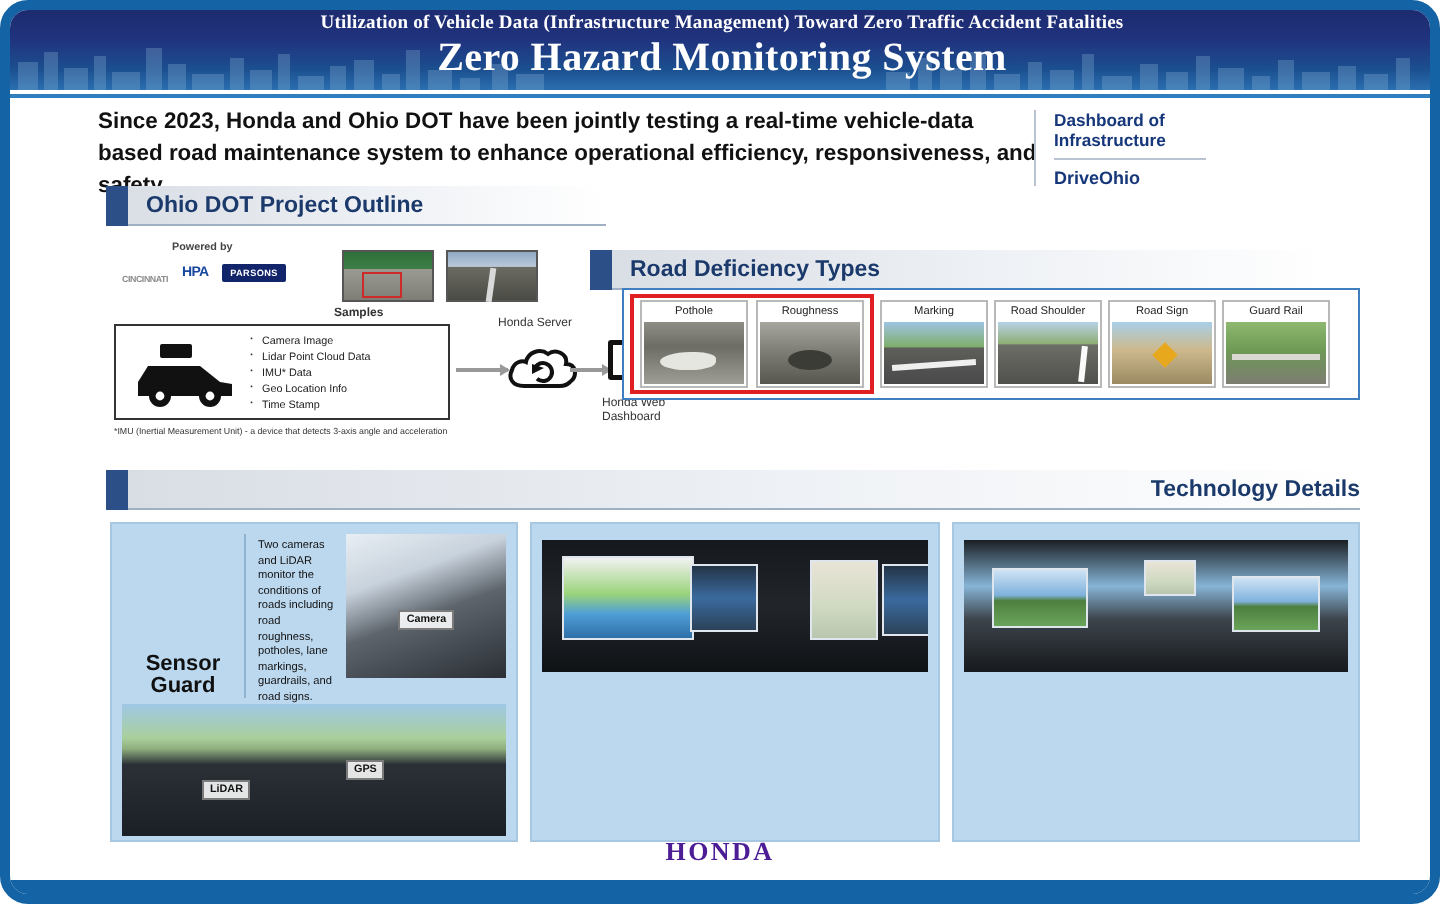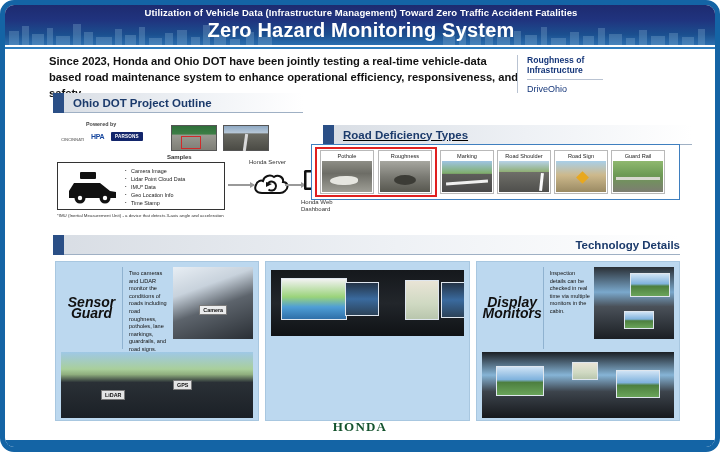--- a/index.html
+++ b/index.html
@@ -18,20 +18,21 @@
     overflow: hidden;
   }
 
   
   .header {
     position: absolute; left: -2px; top: -2px;
     width: 716px; height: 42px;
     background: linear-gradient(180deg,#1d2a6e 0%, #20337e 40%, #1b4f8f 75%, #2a6fb0 100%);
     border-radius: 10px 10px 0 0;
     overflow: hidden;
+    font-family: Liberation Serif, serif;
   }
   .skyline {
     position: absolute; left: 0; bottom: 0; width: 100%; height: 24px;
     opacity: .30;
   }
   .header-sub {
     position: relative; z-index: 3;
     text-align: center; color: #ffffff;
     font-size: 9.5px; font-weight: bold; letter-spacing: .1px;
     margin-top: 4px;
@@ -68,21 +69,21 @@
     font-size: 20px; color: #16377a; letter-spacing: -.5px;
     z-index: 2;
   }
   .odot-divider { width: 1px; height: 38px; background: #b9c3d2; }
   .odot-text { line-height: 10px; }
   .odot-text .dept {
     font-size: 8.6px; font-weight: bold; color: #16377a; line-height: 10px;
   }
   .odot-hr { width: 76px; height: 1px; background: #b9c3d2; margin: 4px 0 4px 0; }
   .odot-text .drive {
-    font-size: 9px; font-weight: normal; color: #16377a;
+    font-size: 9px; font-weight: bold; color: #16377a;
   }
 
   
   .section-bar {
     position: absolute; height: 20px;
     background: linear-gradient(90deg,#d8dde4 0%, #eef1f5 55%, #ffffff 100%);
     display: flex; align-items: center;
     border-bottom: 1px solid #9fb0c4;
   }
   .section-bar .tick {
@@ -187,25 +188,24 @@
 
   
   .techrow { position: absolute; left: 50px; top: 256px; width: 625px; height: 160px; display: flex; gap: 6px; }
   .techcard {
     flex: 1 1 0; background: #bcd8ef; border: 1px solid #a8c7e0;
     position: relative; padding: 5px;
   }
   .tc-top { display: flex; height: 82px; }
   .tc-title {
     width: 62px; flex: 0 0 62px;
-    display: flex; align-items: center; justify-content: center;
-    font-size: 14px; font-weight: bold; color: #101010; text-align: center;
+    display: flex; align-items: flex-end; justify-content: center;
+    font-size: 11px; font-weight: bold; color: #101010; text-align: center;
     line-height: 11px;
     border-right: 1px solid #8fb2d0;
-    font-style: italic;
   }
   .tc-desc {
     flex: 1 1 auto; padding: 3px 4px 0 6px;
     font-size: 5.6px; color: #111; line-height: 7.6px;
   }
   .tc-photo-sm { width: 80px; flex: 0 0 80px; height: 72px; position: relative; overflow: hidden; }
   .tc-photo-lg { width: 100%; height: 66px; margin-top: 3px; position: relative; overflow: hidden; }
 
   .ph-cam { background: linear-gradient(160deg,#e8eef4 0%, #c8d2dc 30%, #5d646c 55%, #2a2f35 100%); }
   .ph-roof { background: linear-gradient(180deg,#9fc8e6 0%, #a9cf9b 26%, #8fae7e 34%, #2a3036 46%, #1b2026 100%); }
@@ -228,21 +228,21 @@
     border: 1px solid #7a7a7a; white-space: nowrap;
   }
 
   
   .footer-honda {
     position: absolute; left: 0; bottom: 12px; width: 100%;
     text-align: center;
   }
   .honda-word {
     font-family: "Liberation Serif", serif;
-    font-size: 13px; font-weight: bold; color: #14532d; letter-spacing: 1.2px;
+    font-size: 13px; font-weight: bold; color: #4c1d95; letter-spacing: 1.2px;
   }
   .footer-bar {
     position: absolute; left: -2px; bottom: -2px; width: 716px; height: 9px;
     background: #1464a5;
   }
 </style>
 </head>
 <body>
 
 <div class="page">
@@ -294,21 +294,21 @@
     <div class="header-sub">Utilization of Vehicle Data (Infrastructure Management) Toward Zero Traffic Accident Fatalities</div>
     <div class="header-title">Zero Hazard Monitoring System</div>
   </div>
   <div class="header-rule"></div>
 
   <div class="intro">Since 2023, Honda and Ohio DOT have been jointly testing a real-time vehicle-data based road maintenance system to enhance operational efficiency, responsiveness, and safety.</div>
 
   <div class="odot">
     <div class="odot-divider"></div>
     <div class="odot-text">
-      <div class="dept">Roughness of</div>
+      <div class="dept">Dashboard of</div>
       <div class="dept">Infrastructure</div>
       <div class="odot-hr"></div>
       <div class="drive">DriveOhio</div>
     </div>
   </div>
 
   <div class="section-bar" style="left:48px; top:88px; width:250px;">
     <div class="tick"></div>
     <div class="sec-label">Ohio DOT Project Outline</div>
   </div>
@@ -358,21 +358,21 @@
     <svg class="monitor" viewBox="0 0 34 28">
       <rect x="1" y="1" width="32" height="20" rx="1.5" fill="#111"></rect>
       <rect x="3.5" y="3.5" width="27" height="15" fill="#fff"></rect>
       <rect x="14" y="21" width="6" height="4" fill="#111"></rect>
       <rect x="9" y="25" width="16" height="2.2" fill="#111"></rect>
     </svg>
     <div class="dash-label">Honda Web Dashboard</div>
   </div>
   <div class="footnote">*IMU (Inertial Measurement Unit) - a device that detects 3-axis angle and acceleration</div>
 
-  <div class="section-bar" style="left:318px; top:120px; width:369px;text-decoration:underline;">
+  <div class="section-bar" style="left:290px; top:120px; width:369px;">
     <div class="tick"></div>
     <div class="sec-label">Road Deficiency Types</div>
   </div>
 
   <div class="defpanel">
     <div class="defrow">
       <div class="redgroup">
         <div class="defcard">
           <div class="cap">Pothole</div>
           <div class="thumb th-pothole"></div>
@@ -430,33 +430,20 @@
     <div class="techcard">
       <div class="tc-photo-lg ph-pcs">
         <div class="shot lidar" style="left:10px; top:8px; width:66px; height:42px;"></div>
         <div class="shot dark" style="left:74px; top:12px; width:34px; height:34px;"></div>
         <div class="shot map" style="left:134px; top:10px; width:34px; height:40px;"></div>
         <div class="shot dark" style="left:170px; top:12px; width:28px; height:36px;"></div>
       </div>
     </div>
 
     <div class="techcard">
-      <div class="tc-top">
-        <div class="tc-title">
-          <span>
-            <span>Display</span><br>
-            <span>Monitors</span>
-          </span>
-        </div>
-        <div class="tc-desc">Inspection details can be checked in real time via multiple monitors in the cabin.</div>
-        <div class="tc-photo-sm ph-cabin">
-          <div class="shot" style="left:36px; top:6px; width:40px; height:24px;"></div>
-          <div class="shot" style="left:30px; top:44px; width:30px; height:18px;"></div>
-        </div>
-      </div>
       <div class="tc-photo-lg ph-cabin2">
         <div class="shot" style="left:14px; top:14px; width:48px; height:30px;"></div>
         <div class="shot map" style="left:90px; top:10px; width:26px; height:18px;"></div>
         <div class="shot" style="left:134px; top:18px; width:44px; height:28px;"></div>
       </div>
     </div>
 
   </div>
 
   <div class="footer-honda">

